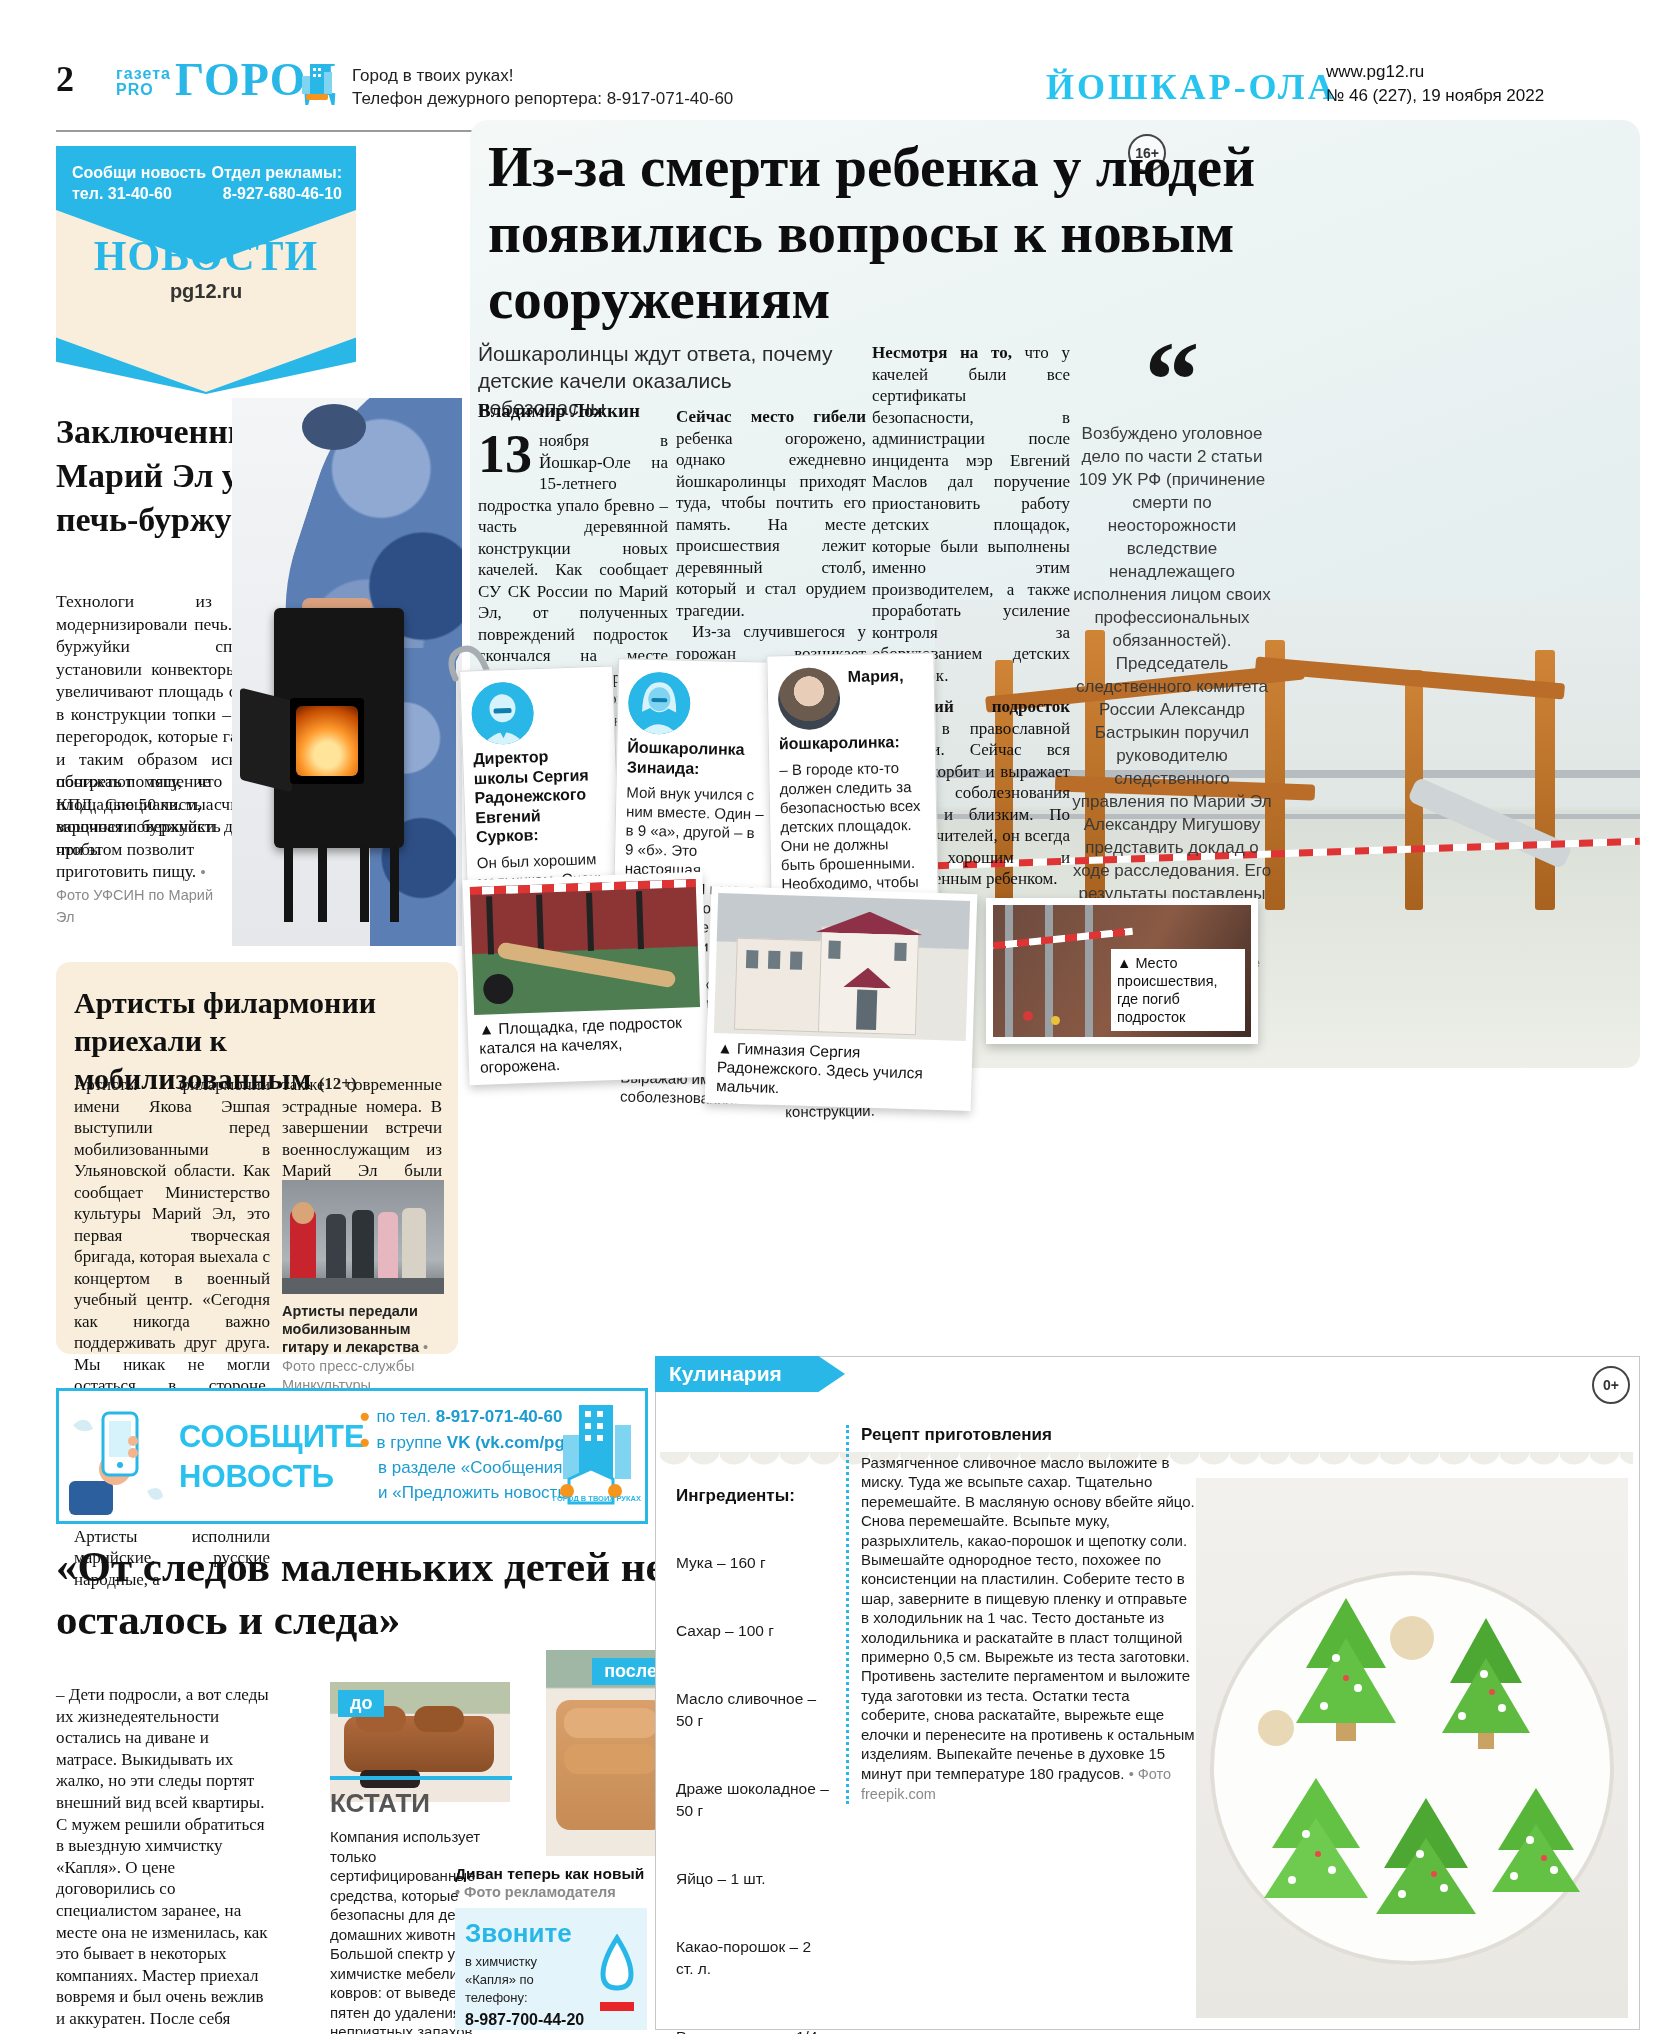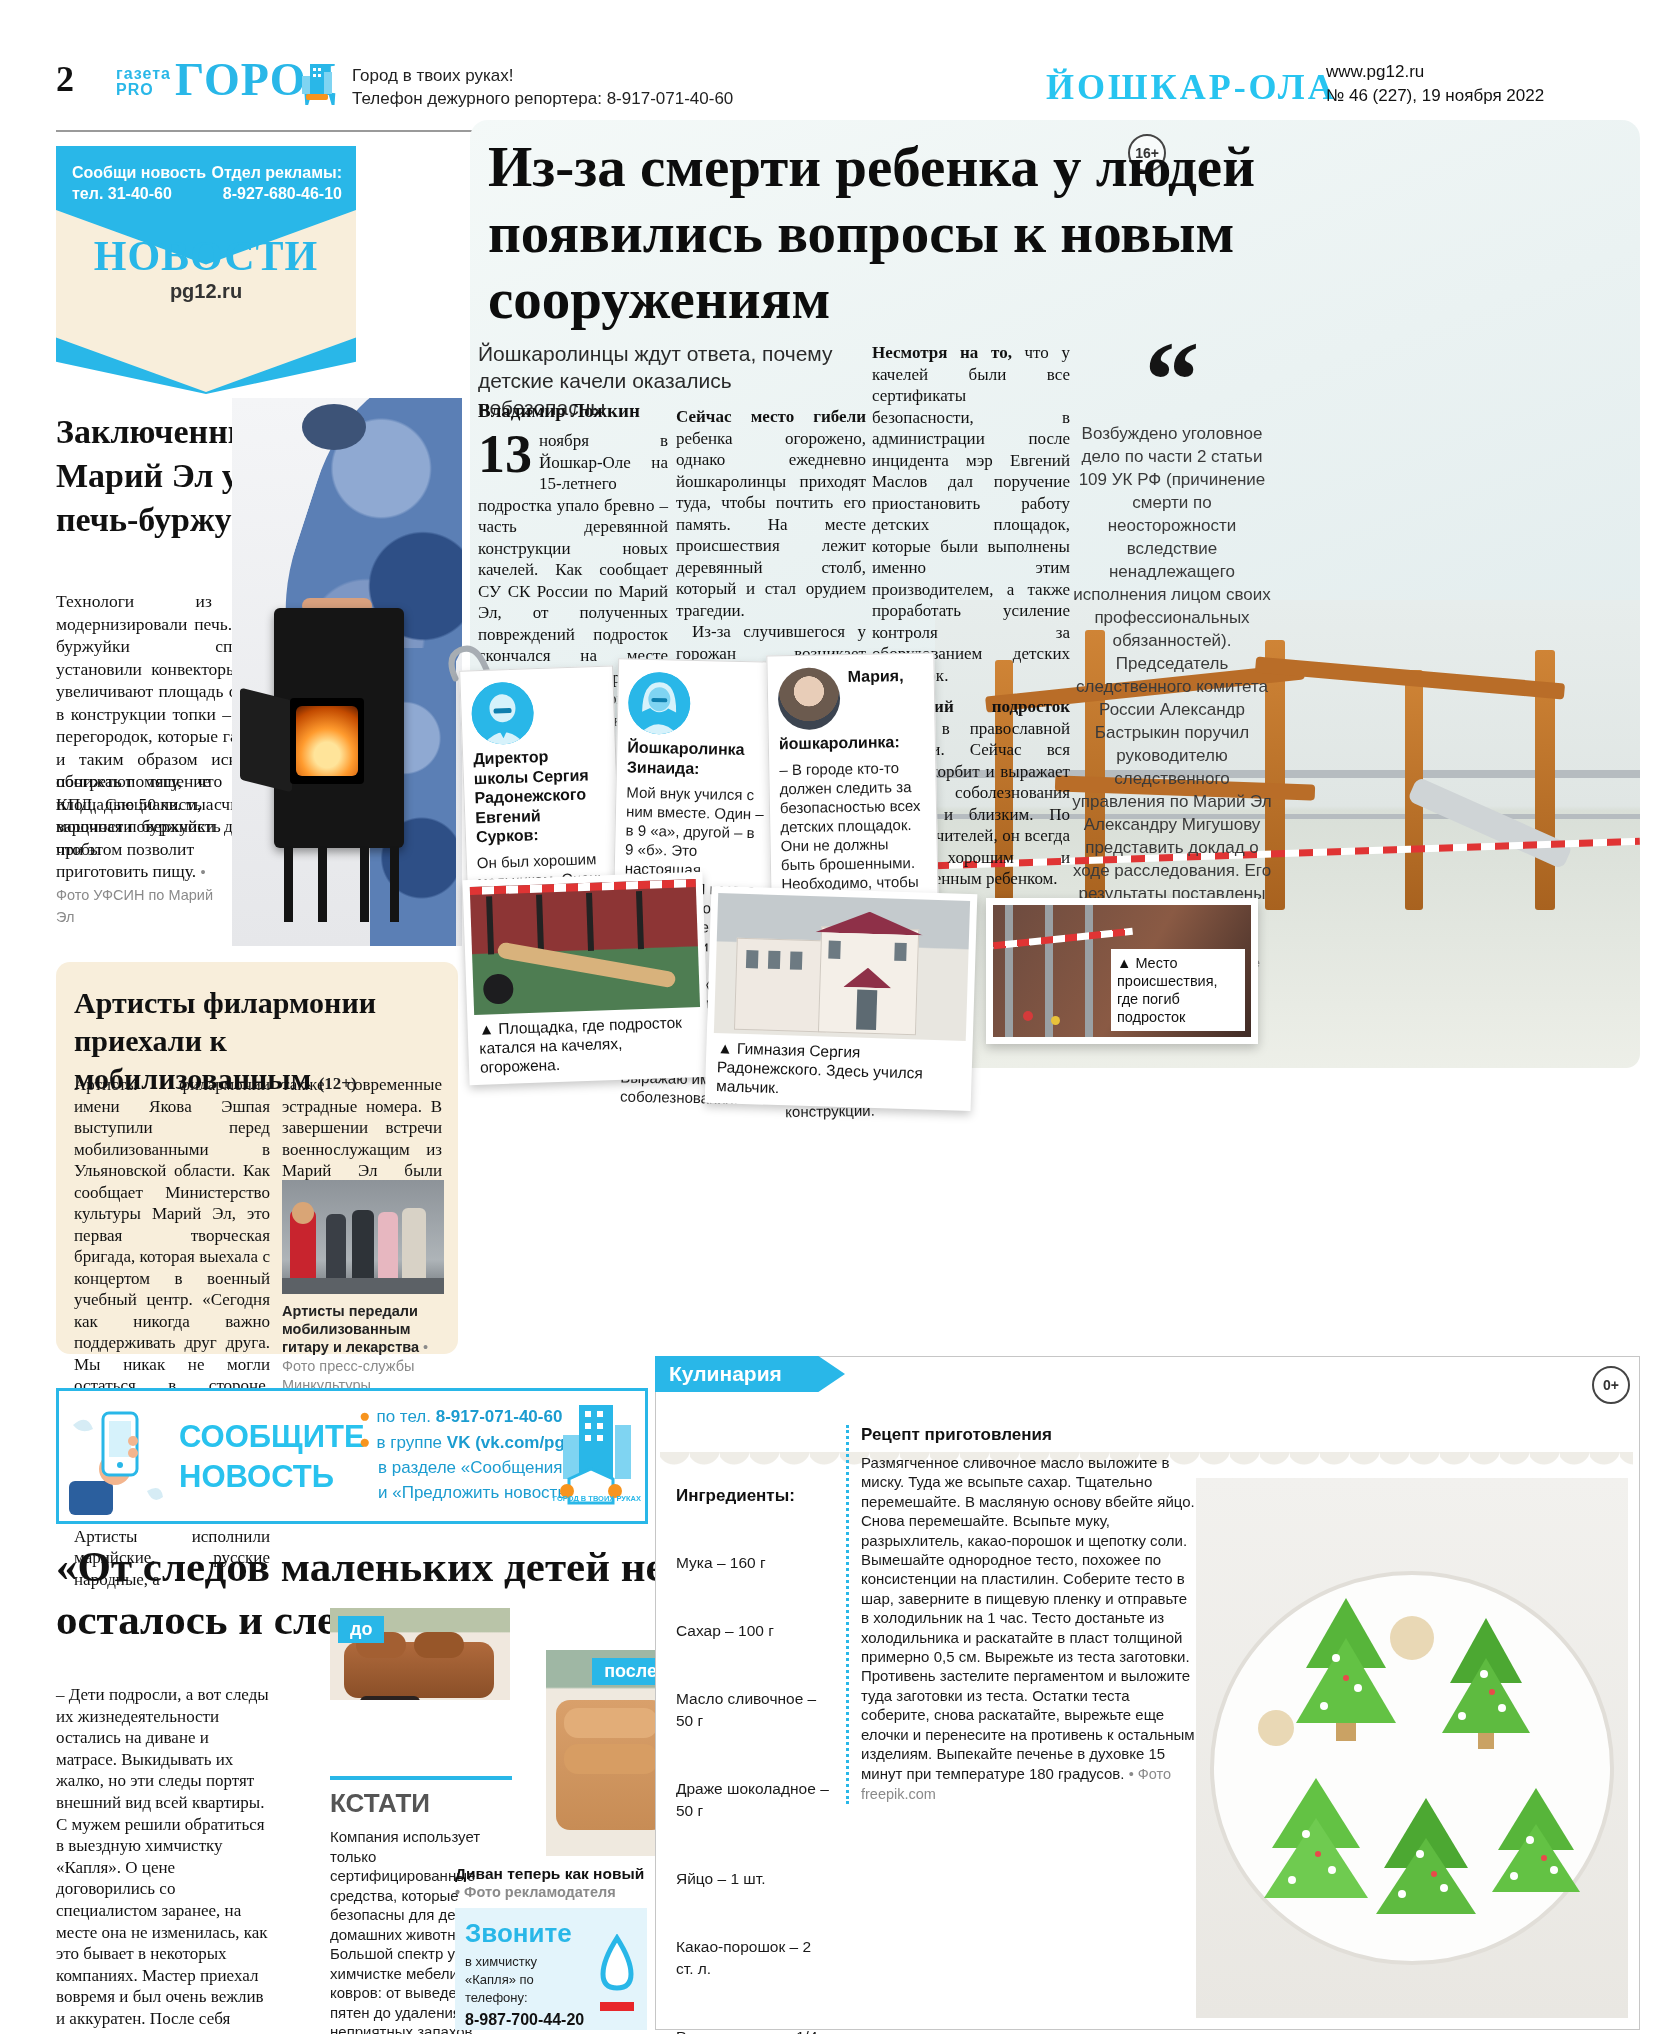--- a/index.html
+++ b/index.html
@@ -131,21 +131,21 @@
   .rb-dot{color:#f7941e;font-size:19px;margin-right:6px;}
   .rb-b{font-weight:bold;}
   .rb-indent{padding-left:19px;}
   .rb-bldg{position:absolute;right:8px;top:8px;width:92px;height:112px;}
   .rb-bldg-cap{position:absolute;right:4px;bottom:18px;font-family:"Liberation Sans",sans-serif;font-size:7.5px;color:#29b7e8;font-weight:bold;}
 
   
   .h-clean{left:56px;top:1540px;width:610px;font-size:43px;line-height:53px;font-weight:bold;}
   .clean-body{left:56px;top:1684px;width:218px;font-size:17px;line-height:21.6px;}
   .ph-frame{overflow:hidden;position:absolute;}
-  .ph-before{left:330px;top:1608px;width:180px;height:92px;background:linear-gradient(#b9c4a8 0 26%,#f0e8de 27%);}
+  .ph-before{left:330px;top:1682px;width:180px;height:120px;background:linear-gradient(#b9c4a8 0 26%,#f0e8de 27%);}
   .ph-after{left:518px;top:1650px;width:129px;height:206px;background:linear-gradient(#9fb7a4 0 18%,#efe9df 19%);margin-left:28px;}
   .tag-label{position:absolute;background:#29b7e8;color:#fff;font-family:"Liberation Sans",sans-serif;
              font-weight:bold;font-size:18px;padding:3px 12px;}
   .sofa{position:absolute;border-radius:14px;}
   .kstati{left:330px;top:1776px;width:182px;}
   .kstati-rule{height:4px;background:#29b7e8;}
   .kstati-title{font-family:"Liberation Sans",sans-serif;font-weight:bold;font-size:26px;color:#555;margin-top:8px;}
   .kstati-text{font-family:"Liberation Sans",sans-serif;font-size:15px;line-height:19.5px;color:#1c1c1c;margin-top:8px;}
   .sofa-cap{left:455px;top:1864px;width:192px;font-family:"Liberation Sans",sans-serif;font-size:15.5px;line-height:19px;font-weight:bold;color:#111;}
   .call-box{left:455px;top:1908px;width:192px;height:122px;background:#e3f4fb;box-sizing:border-box;padding:10px 10px;}

